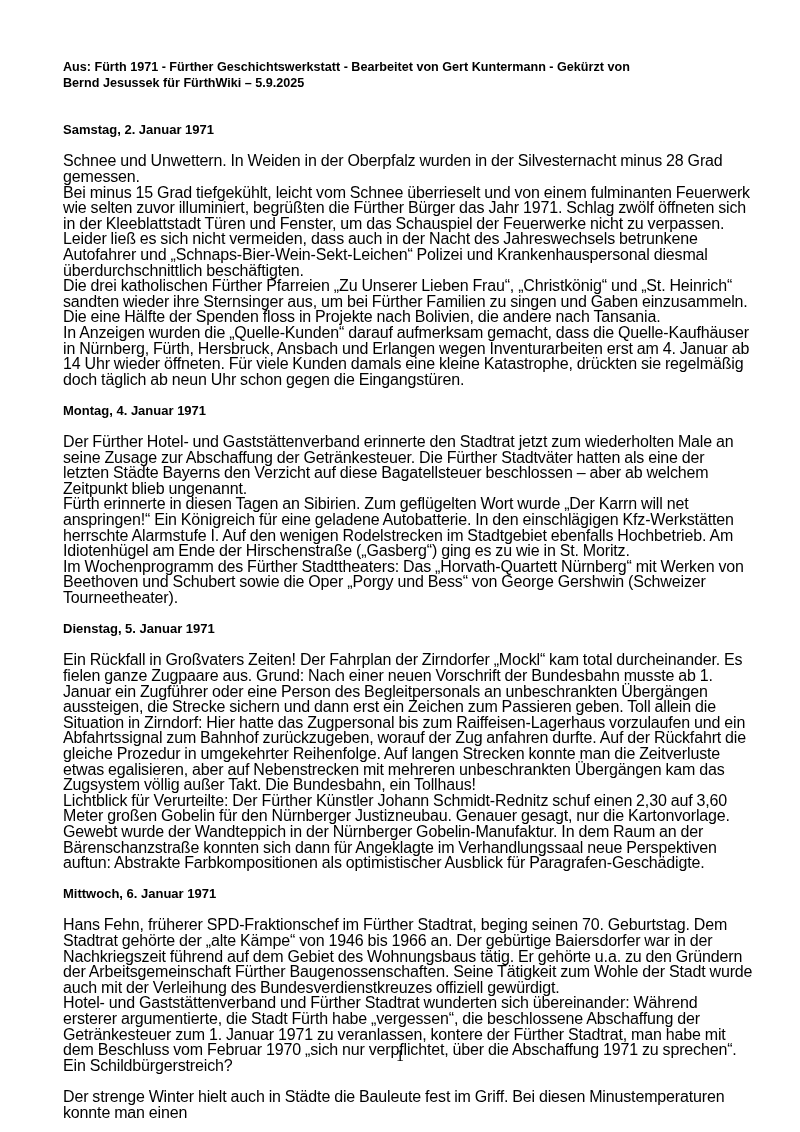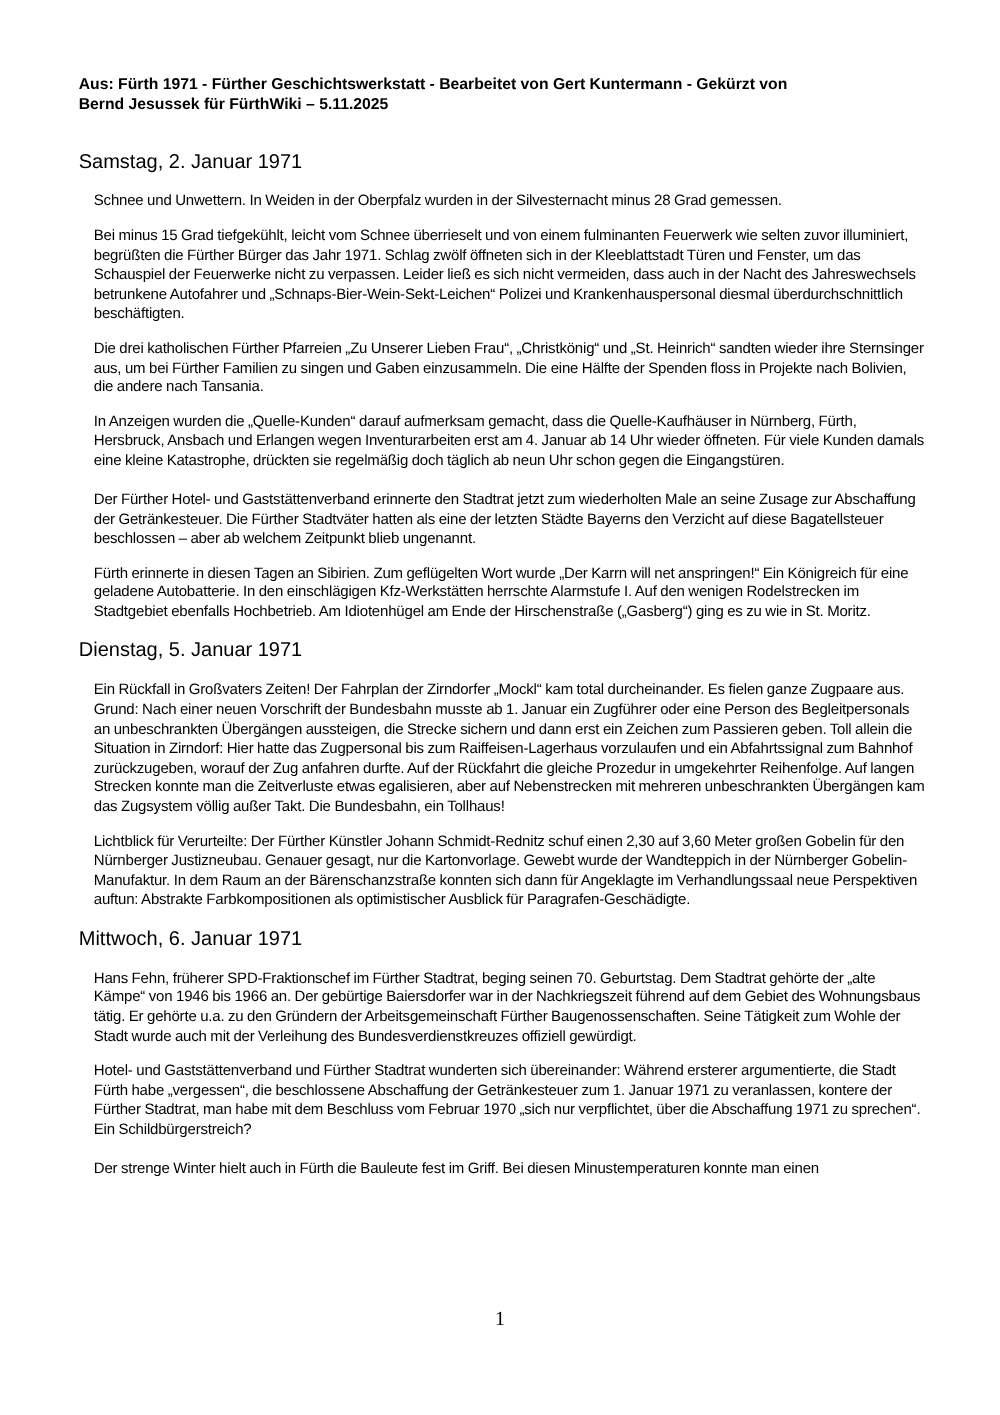--- a/index.html
+++ b/index.html
@@ -21,29 +21,29 @@
       top: 60px;
       width: 690px;
     }
     .header {
       font-weight: bold;
       font-size: 12.6px;
       line-height: 15.6px;
       margin: 0 0 31px 0;
     }
     .section-title {
-      font-weight: normal;
-      font-size: 16px;
+      font-weight: bold;
+      font-size: 13px;
       line-height: 15.6px;
       margin: 0 0 15.6px 0;
     }
     .para {
-      font-size: 12px;
+      font-size: 16px;
       line-height: 15.6px;
-      margin: 12px;
+      margin: 0;
       letter-spacing: -0.15px;
       word-spacing: -0.3px;
     }
     .section {
       margin-bottom: 15.6px;
     }
     .footer-page-number {
       position: absolute;
       top: 1047px;
       left: 0;
@@ -52,46 +52,48 @@
       font-family: "Liberation Serif", serif;
       font-size: 16px;
     }
   </style>
 </head>
 <body>
 
 <div class="page">
   <div class="header">
     <div>Aus: Fürth 1971 - Fürther Geschichtswerkstatt - Bearbeitet von Gert Kuntermann - Gekürzt von</div>
-    <div>Bernd Jesussek für FürthWiki – 5.11.2025</div>
+    <div>Bernd Jesussek für FürthWiki – 5.9.2025</div>
   </div>
 
   <div class="section">
     <div class="section-title">Samstag, 2. Januar 1971</div>
     <p class="para">Schnee und Unwettern. In Weiden in der Oberpfalz wurden in der Silvesternacht minus 28 Grad gemessen.</p>
     <p class="para">Bei minus 15 Grad tiefgekühlt, leicht vom Schnee überrieselt und von einem fulminanten Feuerwerk wie selten zuvor illuminiert, begrüßten die Fürther Bürger das Jahr 1971. Schlag zwölf öffneten sich in der Kleeblattstadt Türen und Fenster, um das Schauspiel der Feuerwerke nicht zu verpassen. Leider ließ es sich nicht vermeiden, dass auch in der Nacht des Jahreswechsels betrunkene Autofahrer und „Schnaps-Bier-Wein-Sekt-Leichen“ Polizei und Krankenhauspersonal diesmal überdurchschnittlich beschäftigten.</p>
     <p class="para">Die drei katholischen Fürther Pfarreien „Zu Unserer Lieben Frau“, „Christkönig“ und „St. Heinrich“ sandten wieder ihre Sternsinger aus, um bei Fürther Familien zu singen und Gaben einzusammeln. Die eine Hälfte der Spenden floss in Projekte nach Bolivien, die andere nach Tansania.</p>
     <p class="para">In Anzeigen wurden die „Quelle-Kunden“ darauf aufmerksam gemacht, dass die Quelle-Kaufhäuser in Nürnberg, Fürth, Hersbruck, Ansbach und Erlangen wegen Inventurarbeiten erst am 4. Januar ab 14 Uhr wieder öffneten. Für viele Kunden damals eine kleine Katastrophe, drückten sie regelmäßig doch täglich ab neun Uhr schon gegen die Eingangstüren.</p>
   </div>
 
   <div class="section">
+    <div class="section-title">Montag, 4. Januar 1971</div>
     <p class="para">Der Fürther Hotel- und Gaststättenverband erinnerte den Stadtrat jetzt zum wiederholten Male an seine Zusage zur Abschaffung der Getränkesteuer. Die Fürther Stadtväter hatten als eine der letzten Städte Bayerns den Verzicht auf diese Bagatellsteuer beschlossen – aber ab welchem Zeitpunkt blieb ungenannt.</p>
     <p class="para">Fürth erinnerte in diesen Tagen an Sibirien. Zum geflügelten Wort wurde „Der Karrn will net anspringen!“ Ein Königreich für eine geladene Autobatterie. In den einschlägigen Kfz-Werkstätten herrschte Alarmstufe I. Auf den wenigen Rodelstrecken im Stadtgebiet ebenfalls Hochbetrieb. Am Idiotenhügel am Ende der Hirschenstraße („Gasberg“) ging es zu wie in St. Moritz.</p>
+    <p class="para">Im Wochenprogramm des Fürther Stadttheaters: Das „Horvath-Quartett Nürnberg“ mit Werken von Beethoven und Schubert sowie die Oper „Porgy und Bess“ von George Gershwin (Schweizer Tourneetheater).</p>
   </div>
 
   <div class="section">
     <div class="section-title">Dienstag, 5. Januar 1971</div>
     <p class="para">Ein Rückfall in Großvaters Zeiten! Der Fahrplan der Zirndorfer „Mockl“ kam total durcheinander. Es fielen ganze Zugpaare aus. Grund: Nach einer neuen Vorschrift der Bundesbahn musste ab 1. Januar ein Zugführer oder eine Person des Begleitpersonals an unbeschrankten Übergängen aussteigen, die Strecke sichern und dann erst ein Zeichen zum Passieren geben. Toll allein die Situation in Zirndorf: Hier hatte das Zugpersonal bis zum Raiffeisen-Lagerhaus vorzulaufen und ein Abfahrtssignal zum Bahnhof zurückzugeben, worauf der Zug anfahren durfte. Auf der Rückfahrt die gleiche Prozedur in umgekehrter Reihenfolge. Auf langen Strecken konnte man die Zeitverluste etwas egalisieren, aber auf Nebenstrecken mit mehreren unbeschrankten Übergängen kam das Zugsystem völlig außer Takt. Die Bundesbahn, ein Tollhaus!</p>
     <p class="para">Lichtblick für Verurteilte: Der Fürther Künstler Johann Schmidt-Rednitz schuf einen 2,30 auf 3,60 Meter großen Gobelin für den Nürnberger Justizneubau. Genauer gesagt, nur die Kartonvorlage. Gewebt wurde der Wandteppich in der Nürnberger Gobelin-Manufaktur. In dem Raum an der Bärenschanzstraße konnten sich dann für Angeklagte im Verhandlungssaal neue Perspektiven auftun: Abstrakte Farbkompositionen als optimistischer Ausblick für Paragrafen-Geschädigte.</p>
   </div>
 
   <div class="section">
     <div class="section-title">Mittwoch, 6. Januar 1971</div>
     <p class="para">Hans Fehn, früherer SPD-Fraktionschef im Fürther Stadtrat, beging seinen 70. Geburtstag. Dem Stadtrat gehörte der „alte Kämpe“ von 1946 bis 1966 an. Der gebürtige Baiersdorfer war in der Nachkriegszeit führend auf dem Gebiet des Wohnungsbaus tätig. Er gehörte u.a. zu den Gründern der Arbeitsgemeinschaft Fürther Baugenossenschaften. Seine Tätigkeit zum Wohle der Stadt wurde auch mit der Verleihung des Bundesverdienstkreuzes offiziell gewürdigt.</p>
     <p class="para">Hotel- und Gaststättenverband und Fürther Stadtrat wunderten sich übereinander: Während ersterer argumentierte, die Stadt Fürth habe „vergessen“, die beschlossene Abschaffung der Getränkesteuer zum 1. Januar 1971 zu veranlassen, kontere der Fürther Stadtrat, man habe mit dem Beschluss vom Februar 1970 „sich nur verpflichtet, über die Abschaffung 1971 zu sprechen“. Ein Schildbürgerstreich?</p>
   </div>
 
   <div class="section">
-    <p class="para">Der strenge Winter hielt auch in Fürth die Bauleute fest im Griff. Bei diesen Minustemperaturen konnte man einen</p>
+    <p class="para">Der strenge Winter hielt auch in Städte die Bauleute fest im Griff. Bei diesen Minustemperaturen konnte man einen</p>
   </div>
 </div>
 
 <div class="footer-page-number">1</div>
 
 </body></html>

